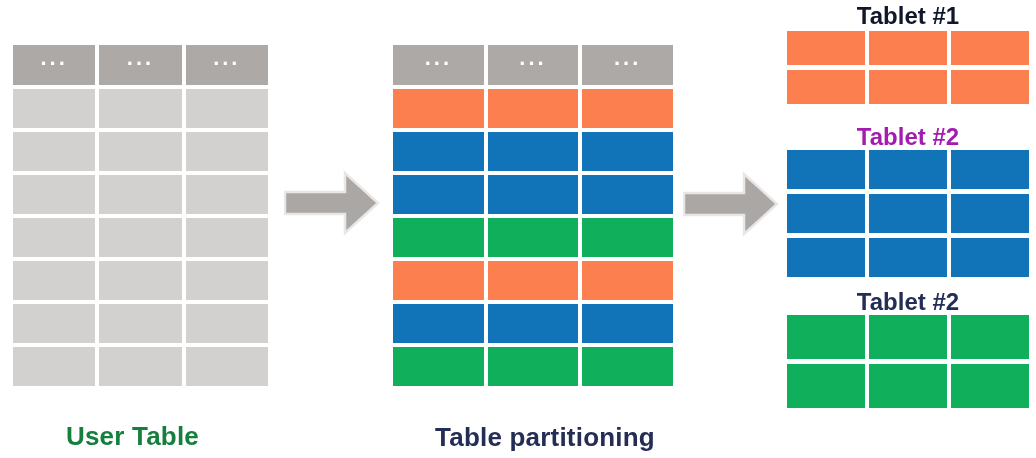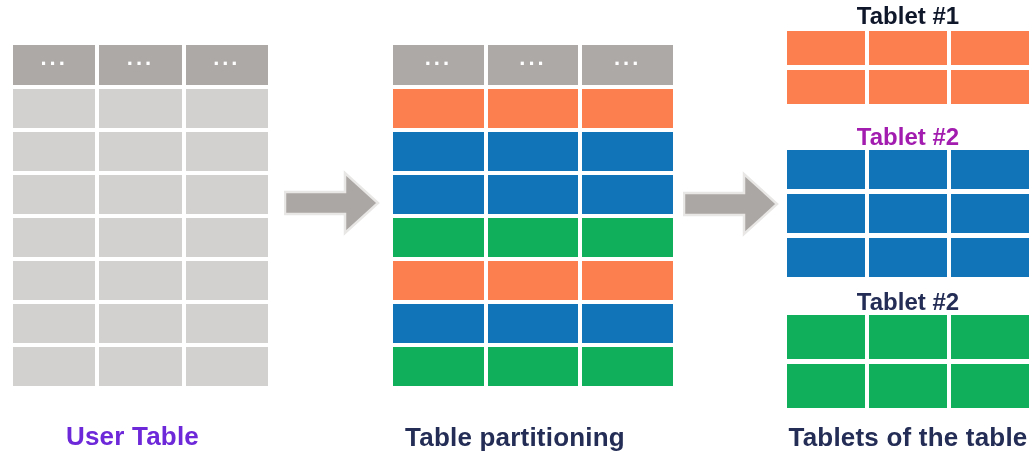--- a/index.html
+++ b/index.html
@@ -20,21 +20,21 @@
 
   #user-table{left:13px;top:45px;width:255px;}
   #partition-table{left:393px;top:45px;width:280px;}
 
   
   .caption{
     position:absolute;text-align:center;font-weight:bold;font-size:26px;
     letter-spacing:0.2px;
   }
   #user-caption{left:5px;top:421px;width:255px;}
-  #partition-caption{left:375px;top:422px;width:280px;}
+  #partition-caption{left:405px;top:422px;width:280px;}
   #tablets-caption{left:779px;top:422px;width:258px;}
 
   
   .tablet-title{
     position:absolute;left:787px;width:242px;text-align:center;
     font-weight:bold;font-size:24px;
   }
   .tablet-title-0{top:2px;}
   .tablet-title-1{top:123px;}
   .tablet-title-2{top:288px;}
@@ -97,21 +97,21 @@
         <div class="grid-cell" style="background: rgb(210, 209, 208);"></div>
         <div class="grid-cell" style="background: rgb(210, 209, 208);"></div>
         <div class="grid-cell" style="background: rgb(210, 209, 208);"></div>
       </div>
       <div class="grid-row body-row">
         <div class="grid-cell" style="background: rgb(210, 209, 208);"></div>
         <div class="grid-cell" style="background: rgb(210, 209, 208);"></div>
         <div class="grid-cell" style="background: rgb(210, 209, 208);"></div>
       </div>
     </div>
-  <div id="user-caption" class="caption" style="color: #6d28d9;">User Table</div>
+  <div id="user-caption" class="caption" style="color: #15803d;">User Table</div>
 
   <svg id="arrow-1" class="arrow" viewBox="0 0 97 66">
     <polygon id="arrow-1-shape" points="1,22 61,22 61,3 94,33 61,63 61,44 1,44" stroke-width="2.5" stroke-linejoin="miter" fill="#ABA7A5" stroke="#E9E7E6"></polygon>
   </svg>
 
   <div id="partition-table" class="grid-table">
       <div class="grid-row header-row">
         <div class="grid-cell" style="background: rgb(173, 169, 167);">
           <span>...</span>
         </div>
@@ -203,15 +203,14 @@
           <div class="grid-cell" style="background: rgb(16, 175, 91);"></div>
           <div class="grid-cell" style="background: rgb(16, 175, 91);"></div>
         </div>
         <div class="grid-row body-row">
           <div class="grid-cell" style="background: rgb(16, 175, 91);"></div>
           <div class="grid-cell" style="background: rgb(16, 175, 91);"></div>
           <div class="grid-cell" style="background: rgb(16, 175, 91);"></div>
         </div>
       </div>
     </div>
-  <div id="tablets-caption" class="caption" style="color: rgb(35, 45, 85);">Tablets of the table</div>
 
 </div>
 
 </body></html>

